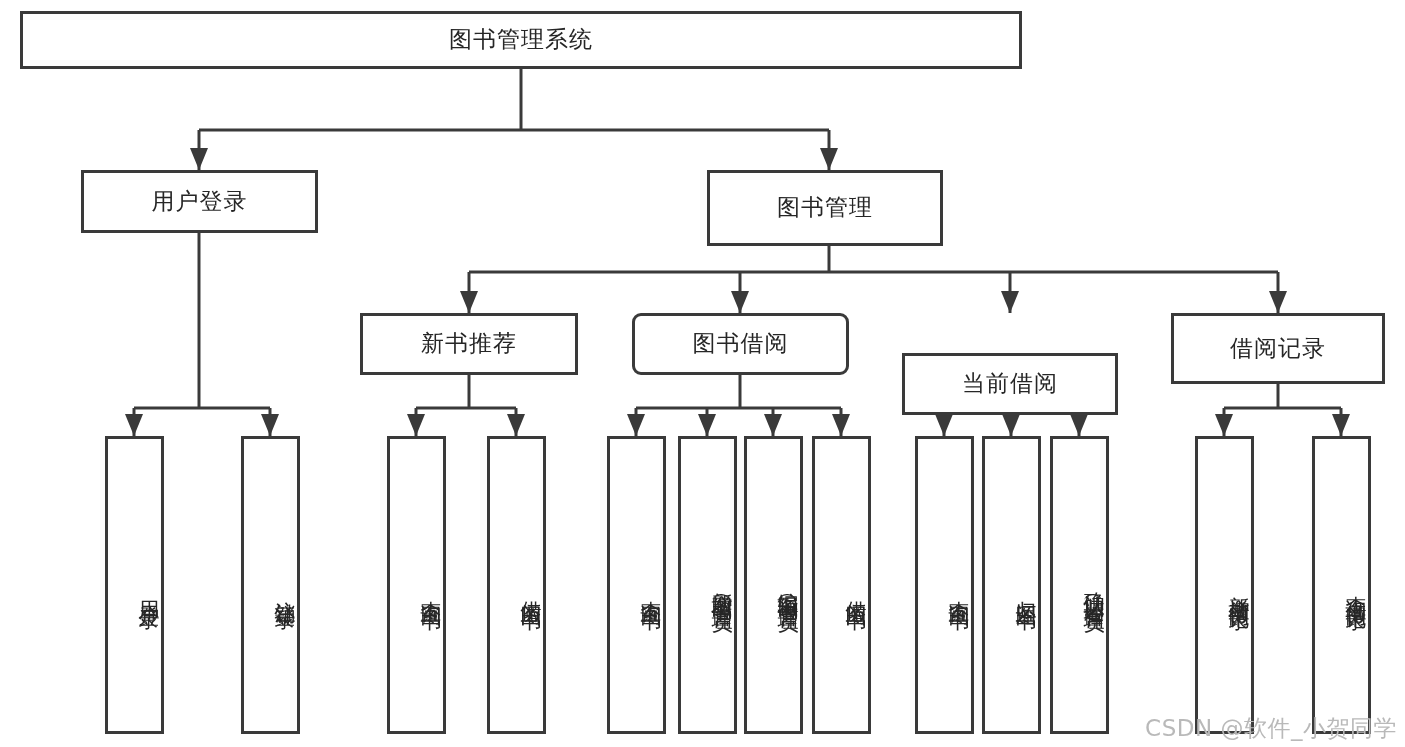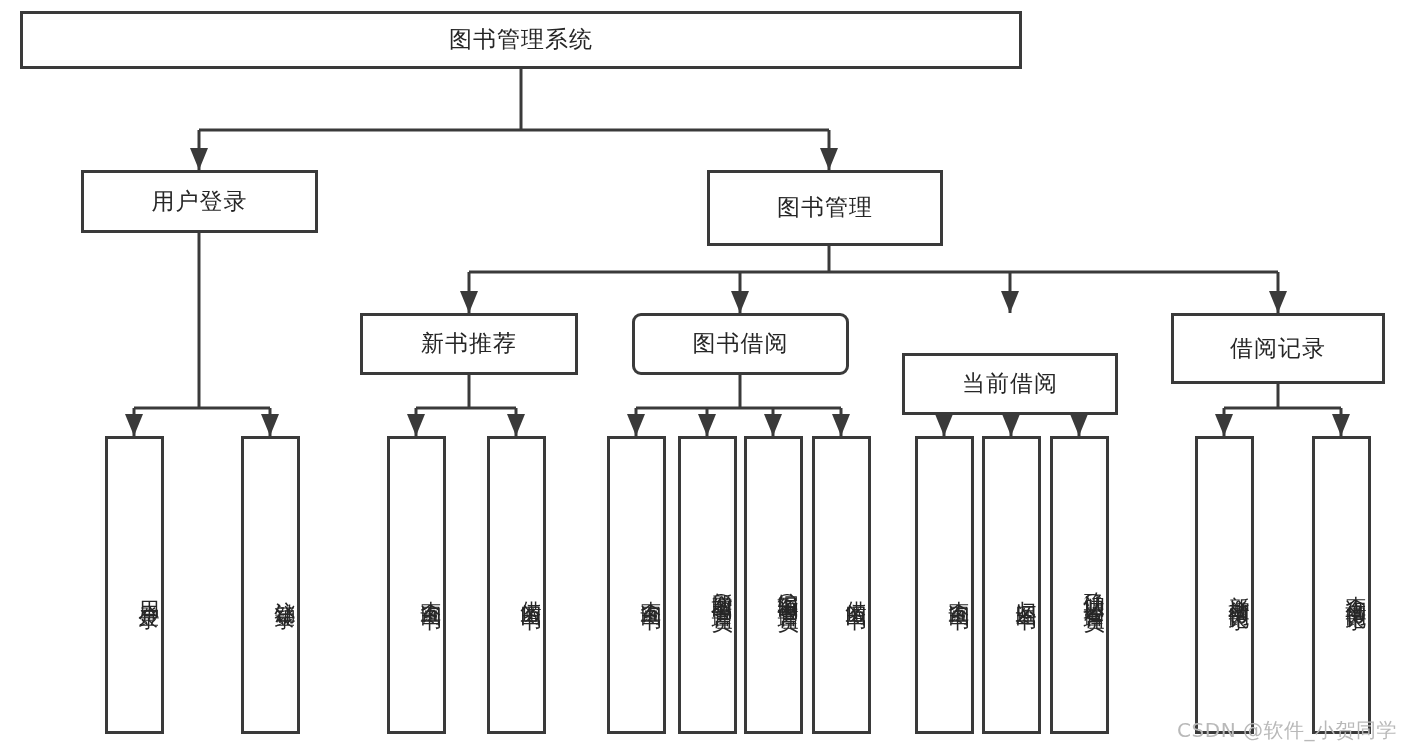--- a/index.html
+++ b/index.html
@@ -54,21 +54,21 @@
     padding-top: 6px;
   }
   .node-label {
     display: block;
     white-space: pre-wrap;
   }
   #watermark {
     position: absolute;
     right: 8px;
     bottom: 3px;
-    font-size: 20px;
+    font-size: 23px;
     color: #b9b9b9;
     white-space: nowrap;
     letter-spacing: 0.5px;
   }
 </style>
 </head>
 <body>
 
 <div id="canvas">
 

